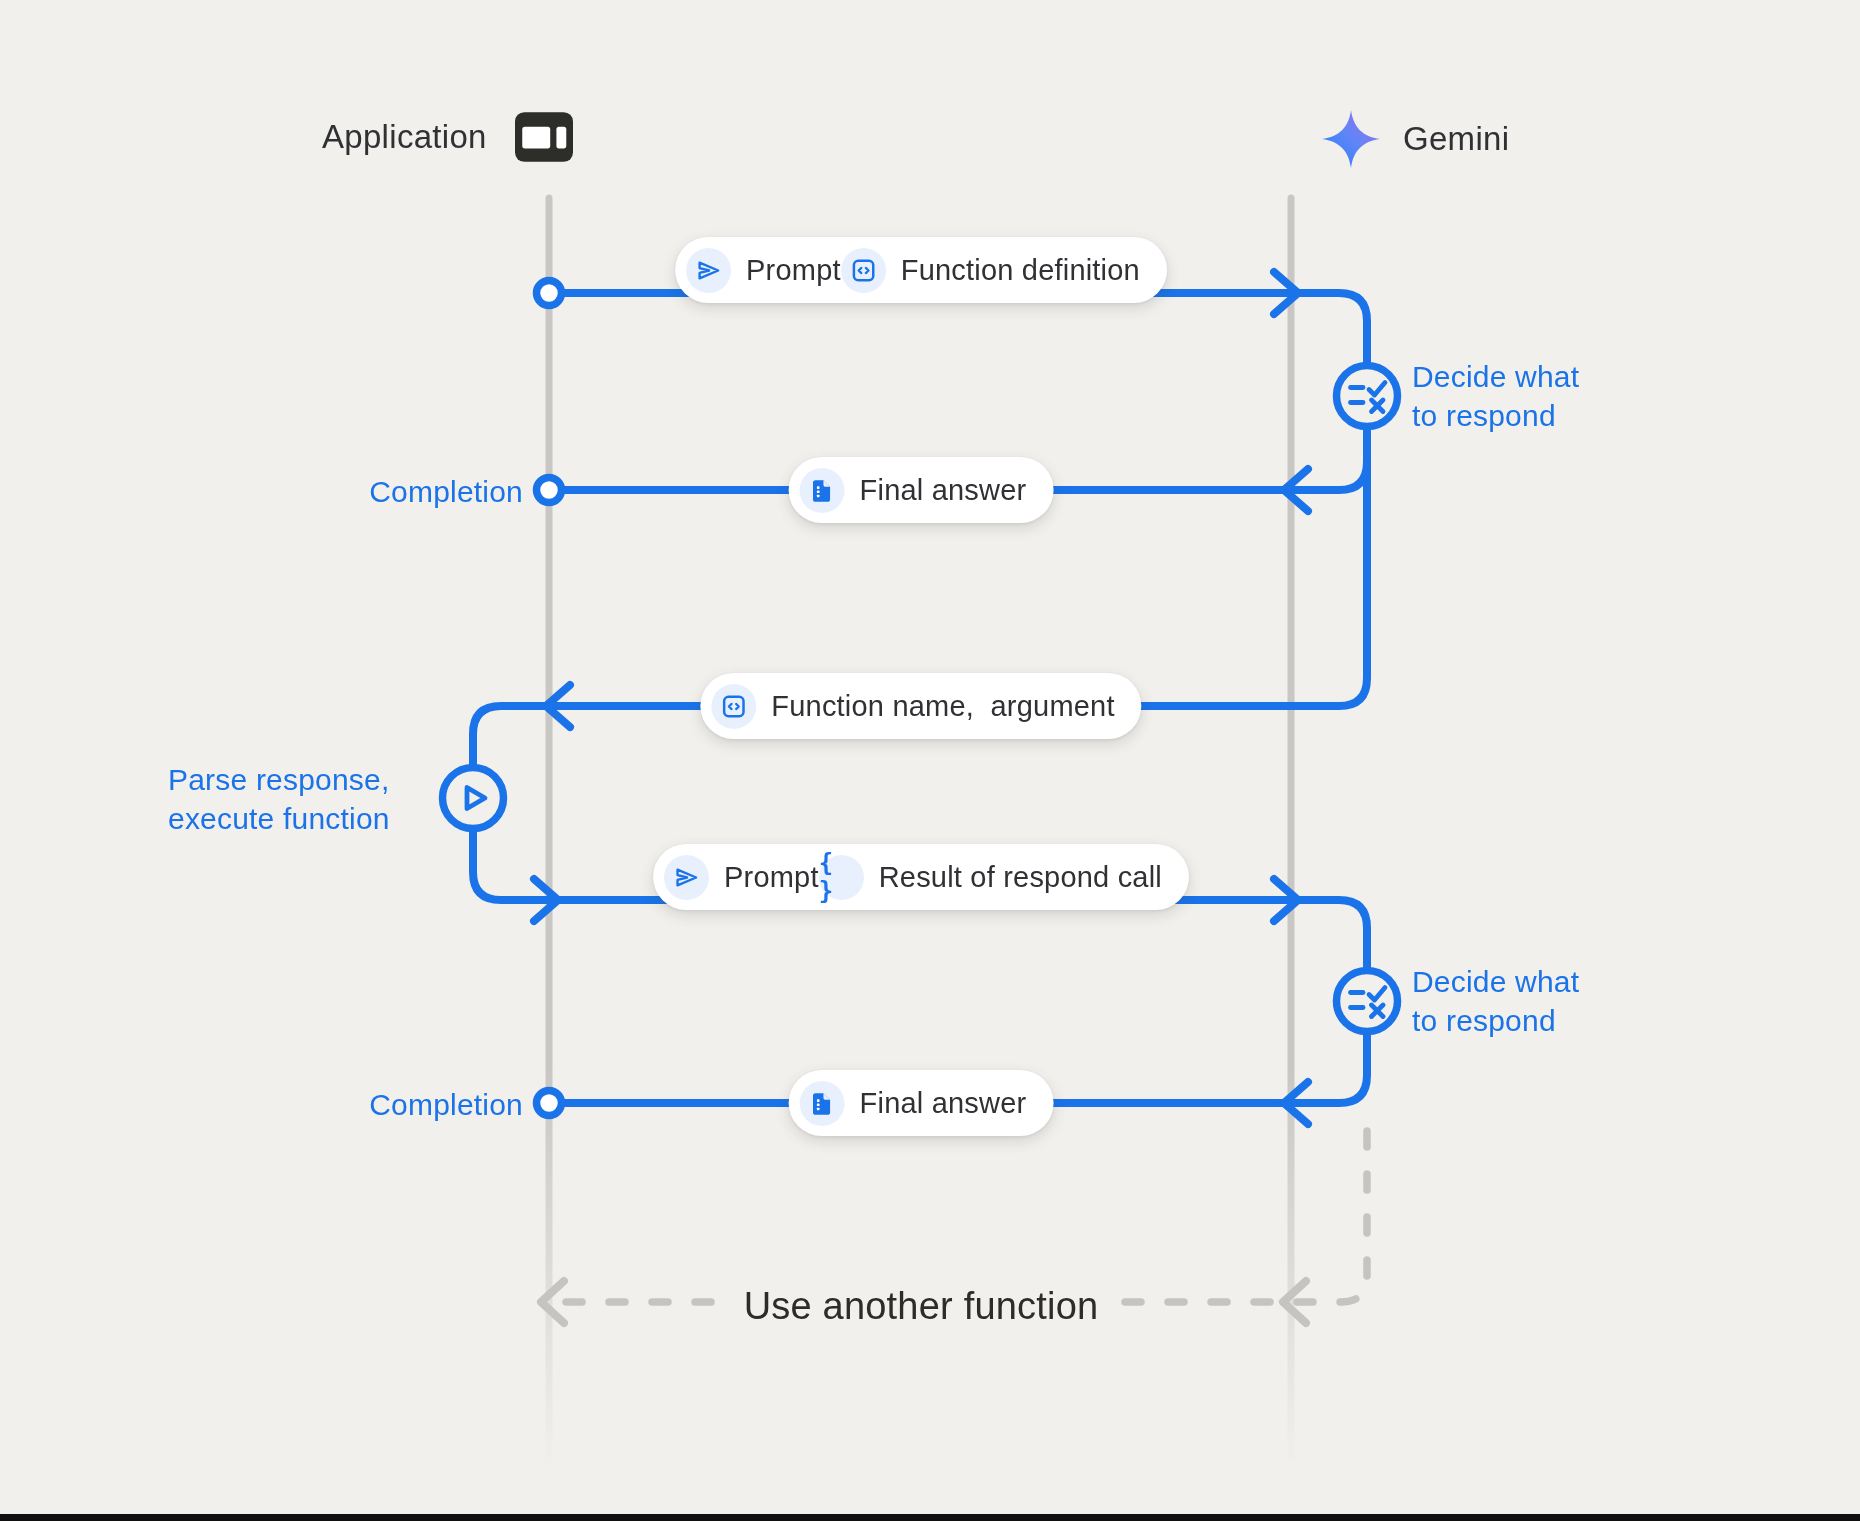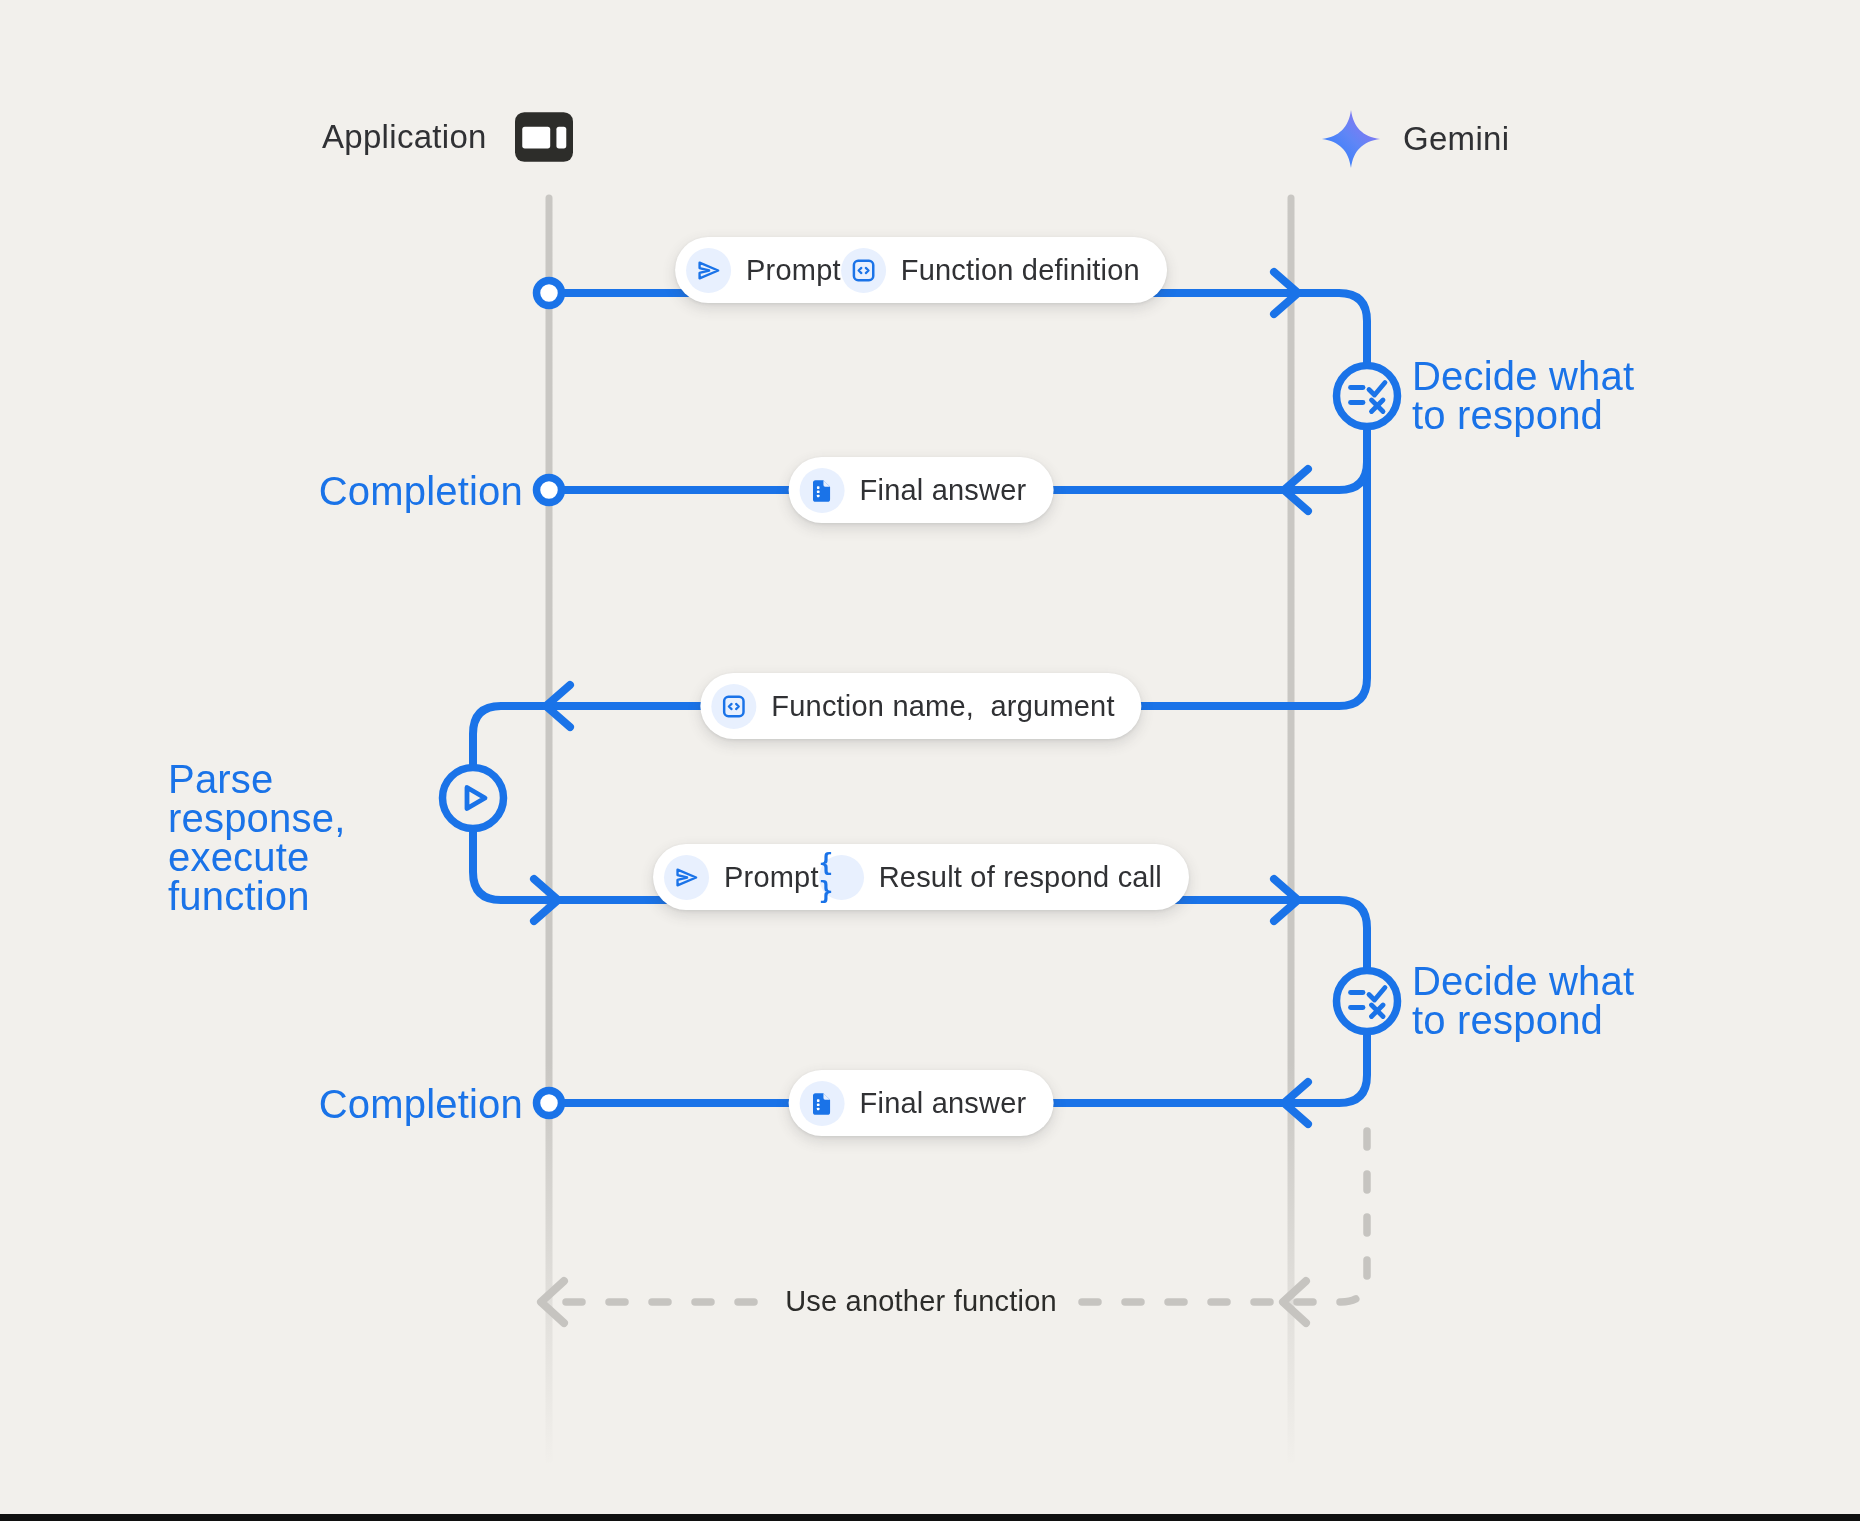--- a/index.html
+++ b/index.html
@@ -14,26 +14,26 @@
 
   .msg-box{position:absolute;transform:translateX(-50%);background:#ffffff;border-radius:33px;
            box-shadow:0 5px 14px rgba(60,64,67,.16),0 1px 3px rgba(60,64,67,.10);
            display:flex;justify-content:center;padding:8px 27px 8px 11px;}
   .msg-row{display:flex;align-items:center;gap:15px;height:50px;}
   .msg-single{height:66px;box-sizing:border-box;padding:0 27px 0 11px;border-radius:33px;}
   .icon-chip{width:45px;height:45px;border-radius:50%;background:#e8f0fe;flex:0 0 auto;
              display:flex;align-items:center;justify-content:center;}
   .msg-label{font-size:29px;color:#303134;font-weight:500;letter-spacing:.2px;white-space:pre;}
 
-  .blue-note{position:absolute;color:#1a73e8;font-size:40px;font-weight:500;line-height:39px;letter-spacing:.2px;}
+  .blue-note{position:absolute;color:#1a73e8;font-size:30px;font-weight:500;line-height:39px;letter-spacing:.2px;}
   .note-right{text-align:right;}
   .note-center{}
 
   .plain-note{position:absolute;transform:translateX(-50%);background:#f2f0ec;padding:2px 16px;
-              color:#2c2c2a;font-size:29px;font-weight:500;letter-spacing:.2px;}
+              color:#2c2c2a;font-size:38px;font-weight:500;letter-spacing:.2px;}
 
   .braces{font-family:"DejaVu Sans Mono",monospace;font-size:24px;font-weight:bold;color:#1a73e8;letter-spacing:1px;}
   .bottom-bar{position:absolute;left:0;bottom:0;width:100%;height:7px;background:#101010;}
 </style>
 </head>
 <body>
 
 <div id="canvas">
 
   <svg id="wires" width="1860" height="1521" viewBox="0 0 1860 1521">

